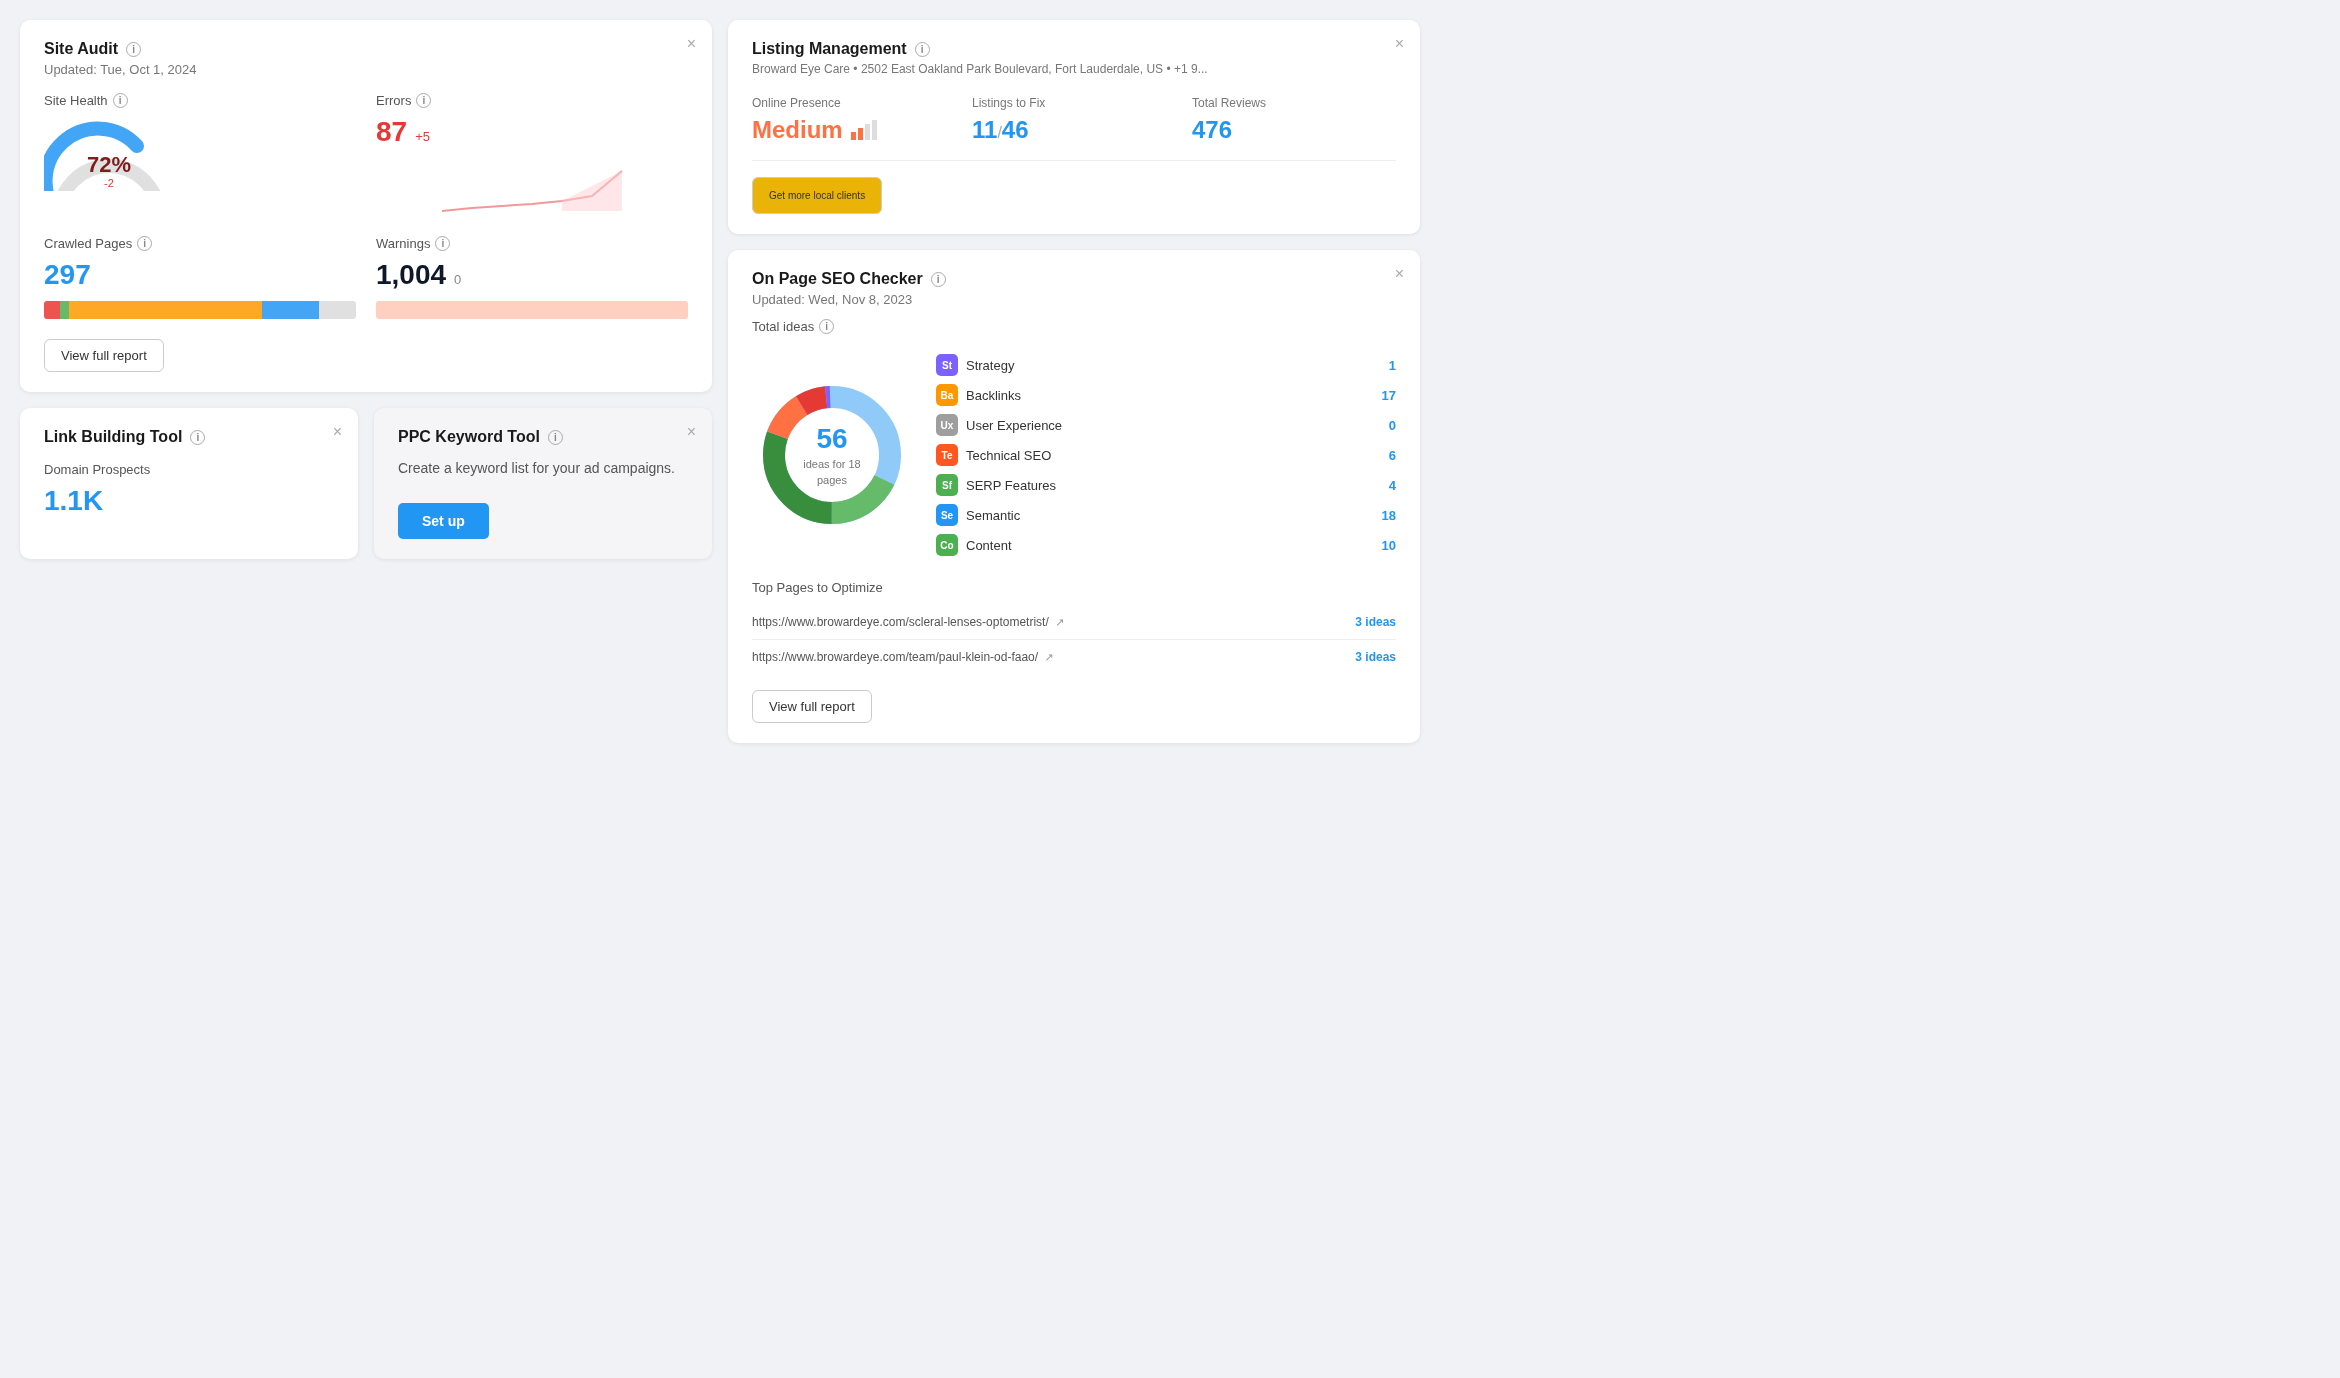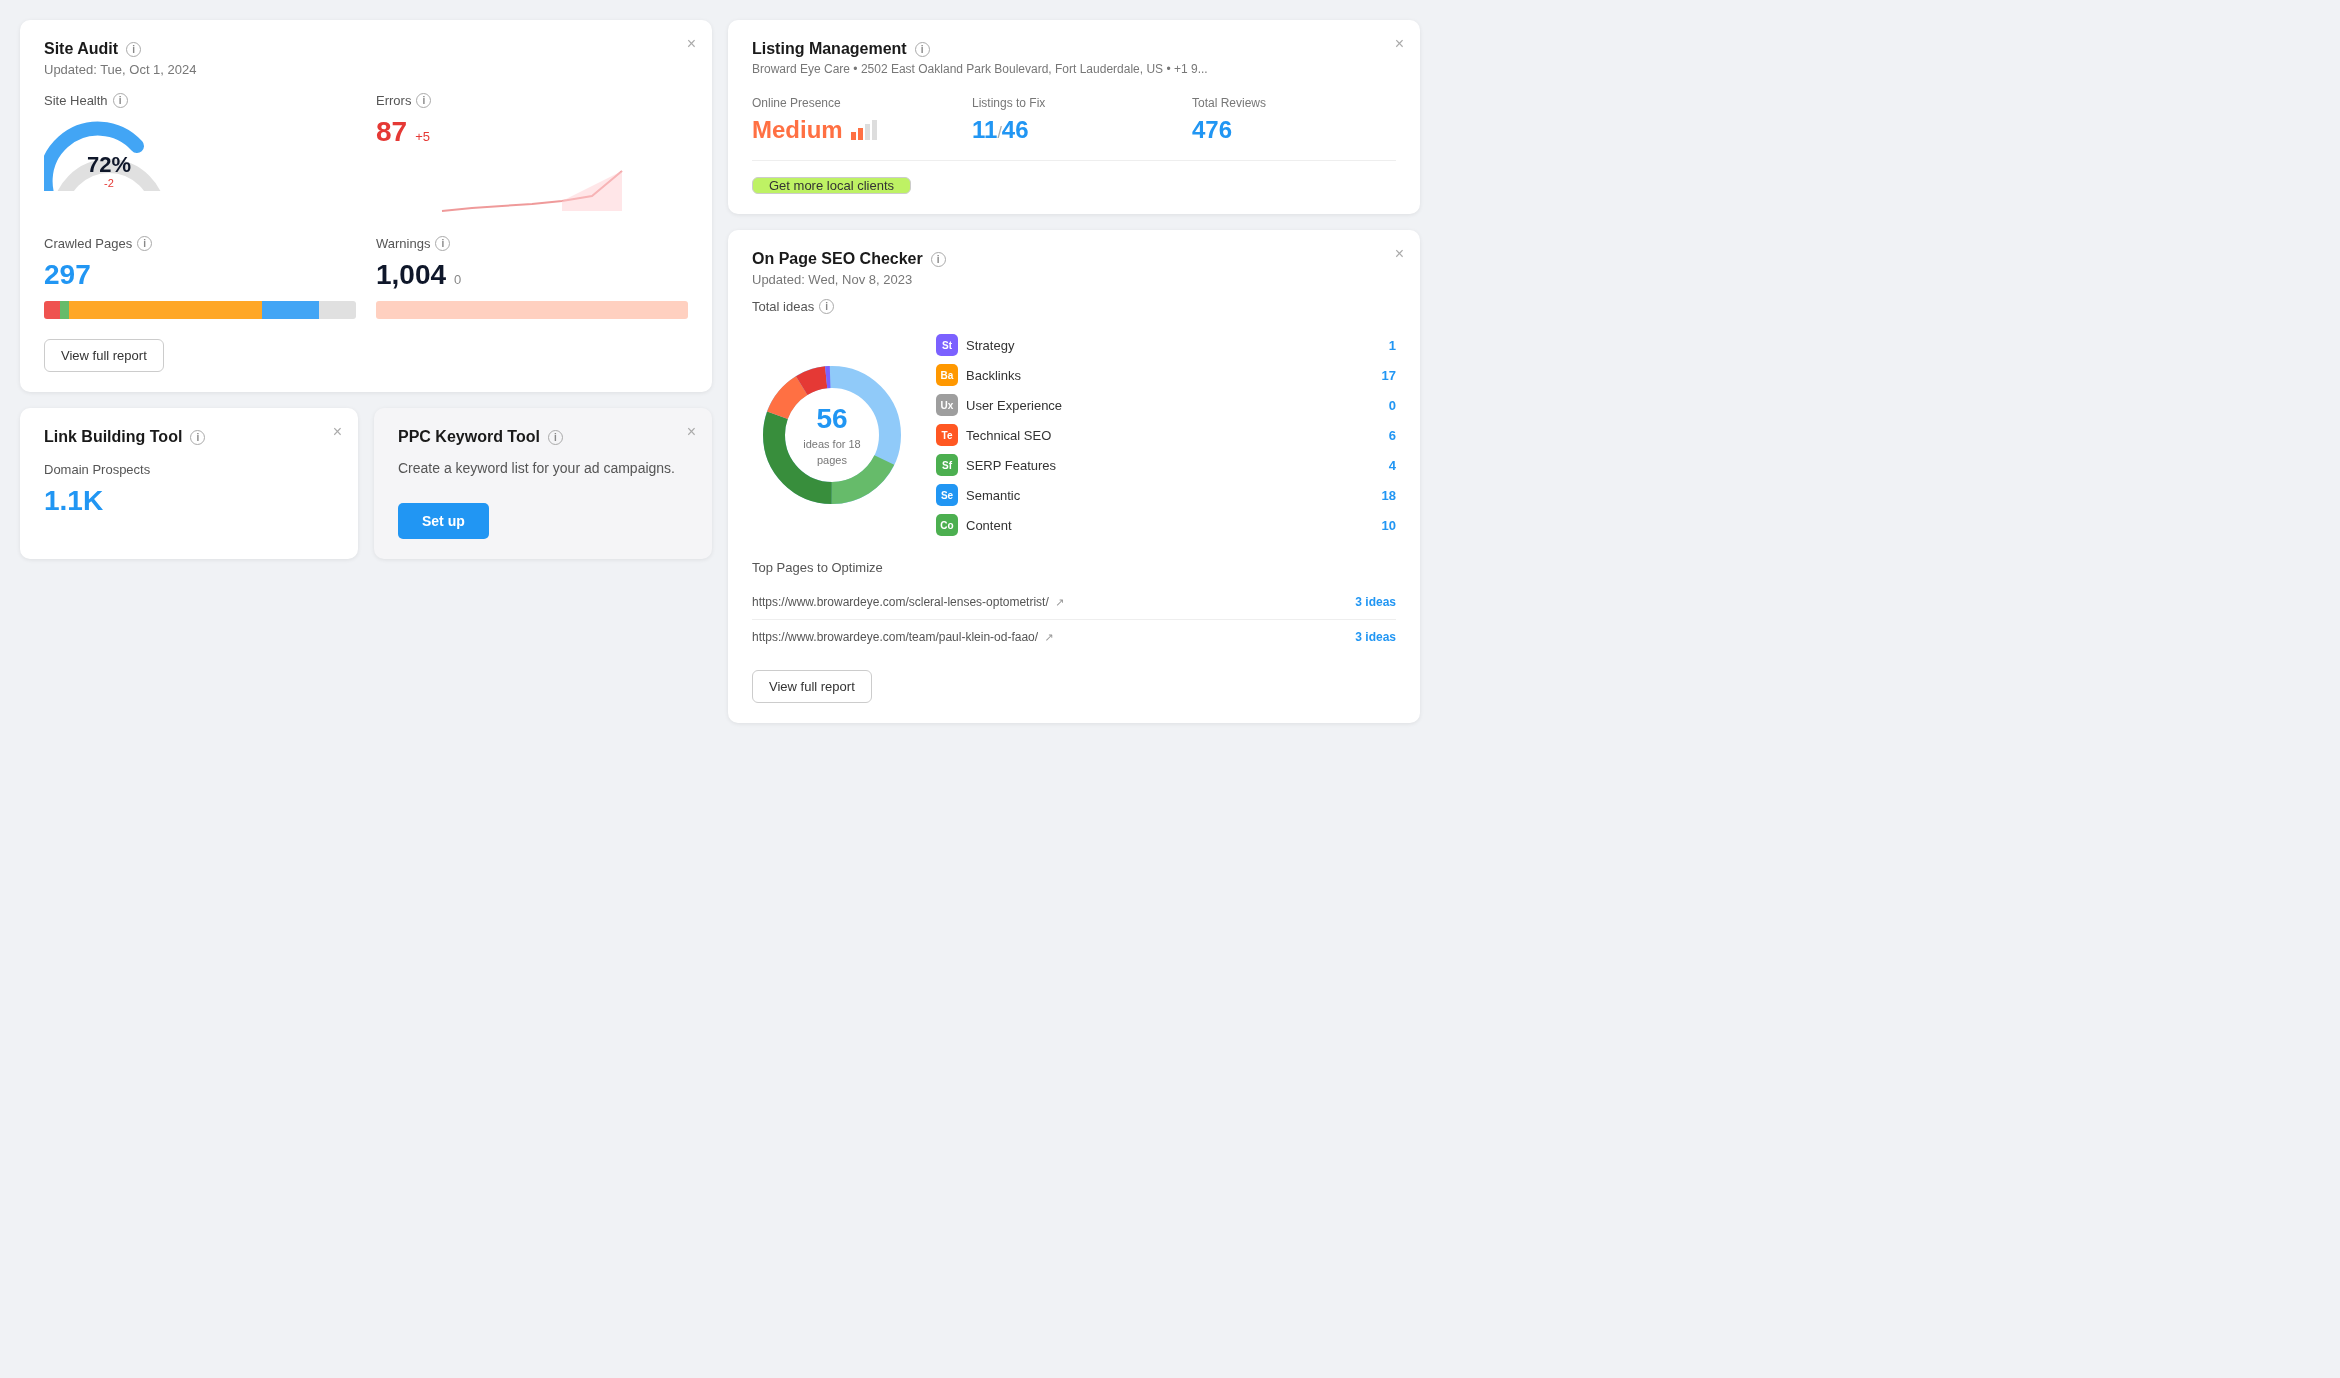--- a/index.html
+++ b/index.html
@@ -87,21 +87,21 @@
     .gauge-text {
       position: absolute;
       bottom: 2px;
       left: 50%;
       transform: translateX(-50%);
       text-align: center;
     }
     .gauge-percent {
       font-size: 22px;
       font-weight: 700;
-      color: #0f172a;
+      color: #7f1d1d;
       display: block;
       line-height: 1.1;
     }
     .gauge-delta {
       font-size: 11px;
       color: #e53935;
       display: block;
     }
     .errors-value {
       font-size: 28px;
@@ -186,27 +186,27 @@
     .presence-medium {
       color: #ff7043;
       display: flex;
       align-items: center;
       gap: 4px;
     }
     .listings-to-fix { color: #2196F3; }
     .total-reviews { color: #2196F3; }
     .get-clients-btn {
       margin-top: 16px;
-      padding: 0 16px;
+      padding: 12px 16px;
       border: 1px solid #ccc;
       border-radius: 6px;
-      font-size: 13px;
+      font-size: 10px;
       color: #333;
       cursor: pointer;
-      background: #bef264;
+      background: #eab308;
     }
 
     
     .bottom-row {
       display: grid;
       grid-template-columns: 1fr 1fr;
       gap: 16px;
     }
     .link-tool-value {
       font-size: 28px;

